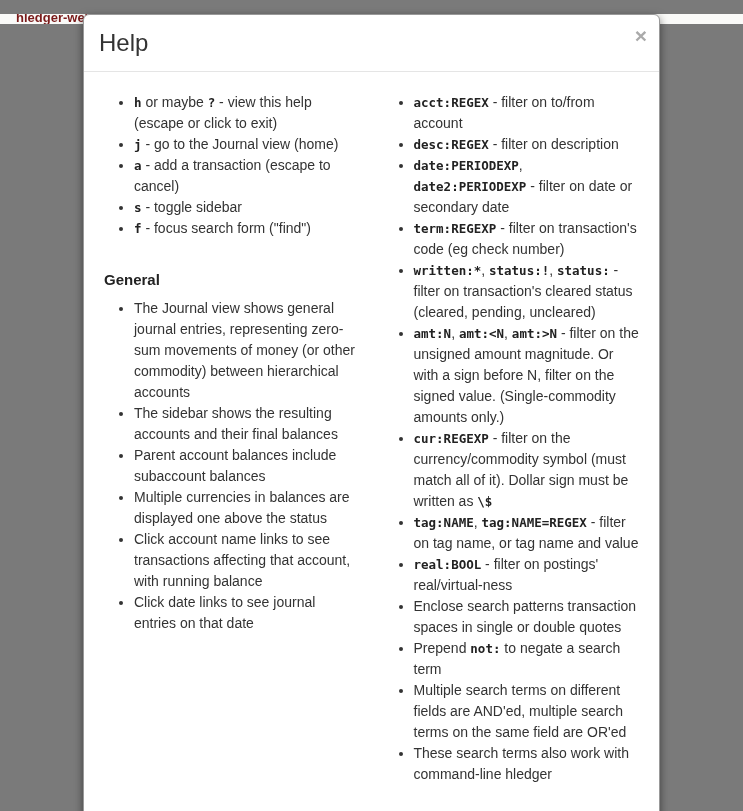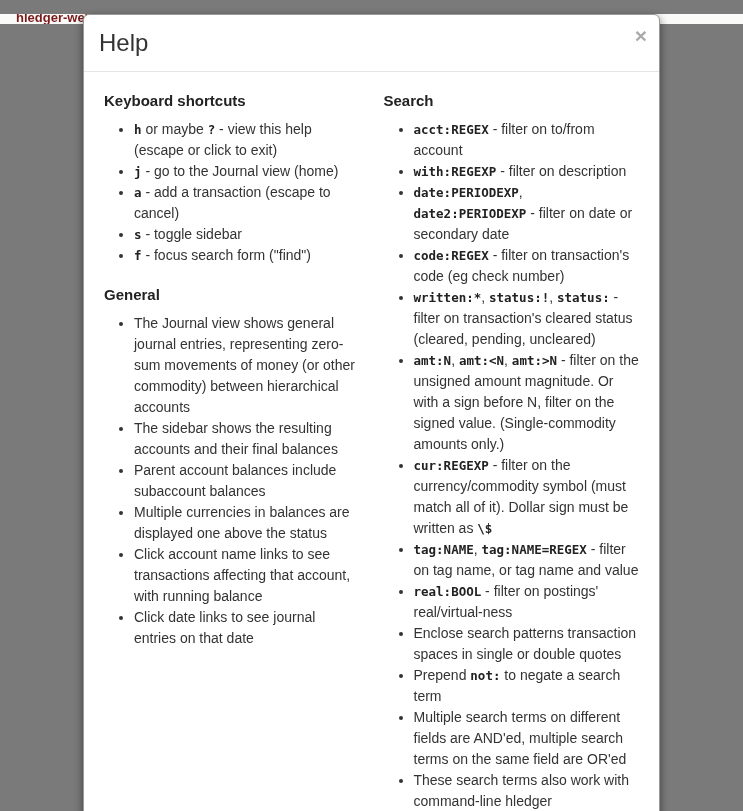--- a/index.html
+++ b/index.html
@@ -70,21 +70,21 @@
     padding-left: 30px;
     margin: 0 0 10px 0;
   }
   ul.section-list li {
     font-size: 14px; line-height: 21px; color: #333333;
   }
   ul.section-list li code {
     font-family: "DejaVu Sans Mono", "Liberation Mono", monospace;
     font-size: 12.5px; font-weight: bold; color: #222222;
   }
-  .section-heading.subsequent { margin-top: 20px; }
+  .section-heading.subsequent { margin-top: 32px; }
 </style>
 </head>
 <body>
 
 <div class="page">
 
   <div class="top-sliver">
     <span class="brand">hledger-web</span>
     <span class="obscured">
         <i></i>
@@ -94,45 +94,43 @@
       </span>
   </div>
 
   <div class="modal">
     <div class="modal-header">
       <span class="modal-title">Help</span>
       <button class="close">×</button>
     </div>
     <div class="modal-body">
       <div class="col">
-          <div class="section-heading">Keyboard shortcuts</div>
           <ul class="section-list">
             <li><code>h</code> or maybe <code>?</code> - view this help (escape or click to exit)</li>
             <li><code>j</code> - go to the Journal view (home)</li>
             <li><code>a</code> - add a transaction (escape to cancel)</li>
             <li><code>s</code> - toggle sidebar</li>
             <li><code>f</code> - focus search form ("find")</li>
           </ul>
           <div class="section-heading subsequent">General</div>
           <ul class="section-list">
             <li>The Journal view shows general journal entries, representing zero-sum movements of money (or other commodity) between hierarchical accounts</li>
             <li>The sidebar shows the resulting accounts and their final balances</li>
             <li>Parent account balances include subaccount balances</li>
             <li>Multiple currencies in balances are displayed one above the status</li>
             <li>Click account name links to see transactions affecting that account, with running balance</li>
             <li>Click date links to see journal entries on that date</li>
           </ul>
         </div>
       <div class="col">
-          <div class="section-heading">Search</div>
           <ul class="section-list">
             <li><code>acct:REGEX</code> - filter on to/from account</li>
-            <li><code>with:REGEXP</code> - filter on description</li>
+            <li><code>desc:REGEX</code> - filter on description</li>
             <li><code>date:PERIODEXP</code>, <code>date2:PERIODEXP</code> - filter on date or secondary date</li>
-            <li><code>code:REGEX</code> - filter on transaction's code (eg check number)</li>
+            <li><code>term:REGEXP</code> - filter on transaction's code (eg check number)</li>
             <li><code>written:*</code>, <code>status:!</code>, <code>status:</code> - filter on transaction's cleared status (cleared, pending, uncleared)</li>
             <li><code>amt:N</code>, <code>amt:&lt;N</code>, <code>amt:&gt;N</code> - filter on the unsigned amount magnitude. Or with a sign before N, filter on the signed value. (Single-commodity amounts only.)</li>
             <li><code>cur:REGEXP</code> - filter on the currency/commodity symbol (must match all of it). Dollar sign must be written as <code>\$</code></li>
             <li><code>tag:NAME</code>, <code>tag:NAME=REGEX</code> - filter on tag name, or tag name and value</li>
             <li><code>real:BOOL</code> - filter on postings' real/virtual-ness</li>
             <li>Enclose search patterns transaction spaces in single or double quotes</li>
             <li>Prepend <code>not:</code> to negate a search term</li>
             <li>Multiple search terms on different fields are AND'ed, multiple search terms on the same field are OR'ed</li>
             <li>These search terms also work with command-line hledger</li>
           </ul>

